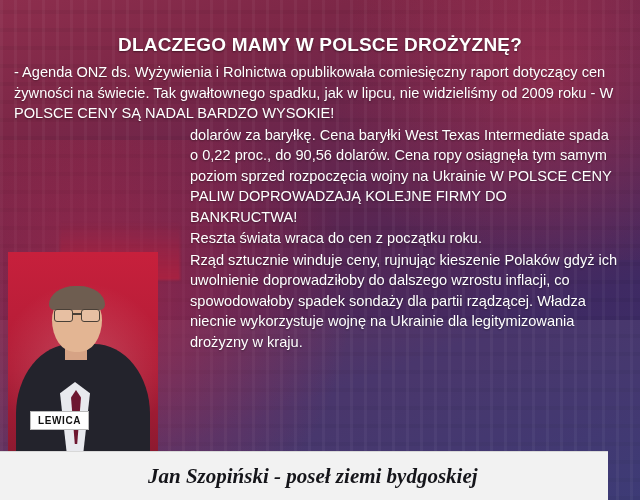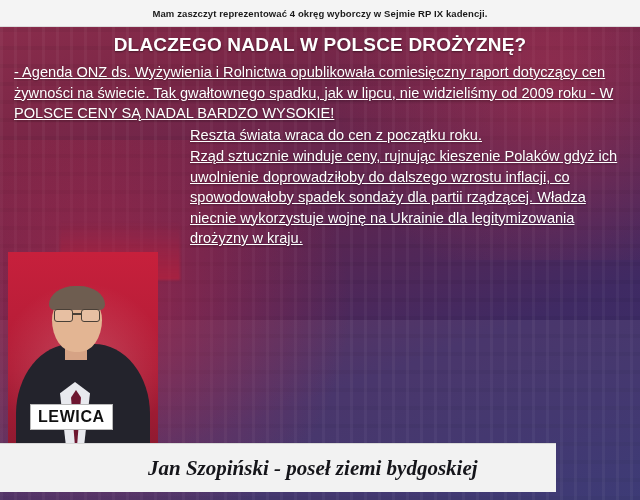--- a/index.html
+++ b/index.html
@@ -64,22 +64,22 @@
     font-size: 9.5px;
     font-weight: bold;
     color: #1b1b1b;
     letter-spacing: 0.1px;
     text-align: center;
   }
   
   .bottom-banner {
     position: absolute;
     left: 0;
-    bottom: 8px;
-    width: 556px;
+    bottom: 0;
+    width: 608px;
     height: 48px;
     background: #f2f2f2;
     border-top: 1px solid #d8d8d8;
     display: flex;
     align-items: center;
   }
   .bottom-banner .name {
     margin-left: 148px;
     font-family: "Liberation Serif", serif;
     font-style: italic;
@@ -107,21 +107,20 @@
     top: 62px;
     left: 14px;
     width: 612px;
     color: #ffffff;
     font-size: 14.6px;
     line-height: 20.5px;
     text-shadow: 0 1px 2px rgba(0,0,0,0.40);
   }
   .para {
     margin: 0 8px 1px 0;
-    text-decoration: underline;
   }
   .para.indent-1 { padding-left: 0; }
   .para.indent-2 { padding-left: 176px; }
   .para.indent-3 { padding-left: 176px; }
   
   .photo {
     position: absolute;
     left: 8px;
     bottom: 48px;
     width: 150px;
@@ -221,21 +220,21 @@
     width: 10px;
     height: 1.6px;
     background: #4a4037;
   }
   .lewica-badge {
     position: absolute;
     left: 22px;
     bottom: 22px;
     background: #ffffff;
     color: #111;
-    font-size: 16px;
+    font-size: 10px;
     font-weight: bold;
     letter-spacing: 0.6px;
     padding: 3px 7px;
     border: 1px solid #b9b9b9;
     text-align: right;
   }
   
   .flag-strip {
     position: absolute;
     left: 60px;
@@ -248,28 +247,26 @@
 </style>
 </head>
 <body>
 
 <div class="poster">
   <div class="bg-texture"></div>
   <div class="bg-glow"></div>
   <div class="bg-glow2"></div>
   <div class="flag-strip"></div>
 
-  <div class="top-banner">
-    <div class="txt">Mam zaszczyt reprezentować 4 okręg wyborczy w Sejmie RP IX kadencji.</div>
-  </div>
-
-  <div class="headline">DLACZEGO NADAL W POLSCE DROŻYZNĘ?</div>
+
+  <div class="headline">DLACZEGO MAMY W POLSCE DROŻYZNĘ?</div>
 
   <div class="body-text">
     <p class="para indent-1">- Agenda ONZ ds. Wyżywienia i Rolnictwa opublikowała comiesięczny raport dotyczący cen żywności na świecie. Tak gwałtownego spadku, jak w lipcu, nie widzieliśmy od 2009 roku - W POLSCE CENY SĄ NADAL BARDZO WYSOKIE!</p>
+    <p class="para indent-2">dolarów za baryłkę. Cena baryłki West Texas Intermediate spada o 0,22 proc., do 90,56 dolarów. Cena ropy osiągnęła tym samym poziom sprzed rozpoczęcia wojny na Ukrainie W POLSCE CENY PALIW DOPROWADZAJĄ KOLEJNE FIRMY DO BANKRUCTWA!</p>
     <p class="para indent-3">Reszta świata wraca do cen z początku roku.</p>
     <p class="para indent-3">Rząd sztucznie winduje ceny, rujnując kieszenie Polaków gdyż ich uwolnienie doprowadziłoby do dalszego wzrostu inflacji, co spowodowałoby spadek sondaży dla partii rządzącej. Władza niecnie wykorzystuje wojnę na Ukrainie dla legitymizowania drożyzny w kraju.</p>
   </div>
 
   <div class="photo">
     <div class="photo-bg"></div>
     <div class="suit"></div>
     <div class="shirt"></div>
     <div class="tie"></div>
     <div class="neck"></div>

